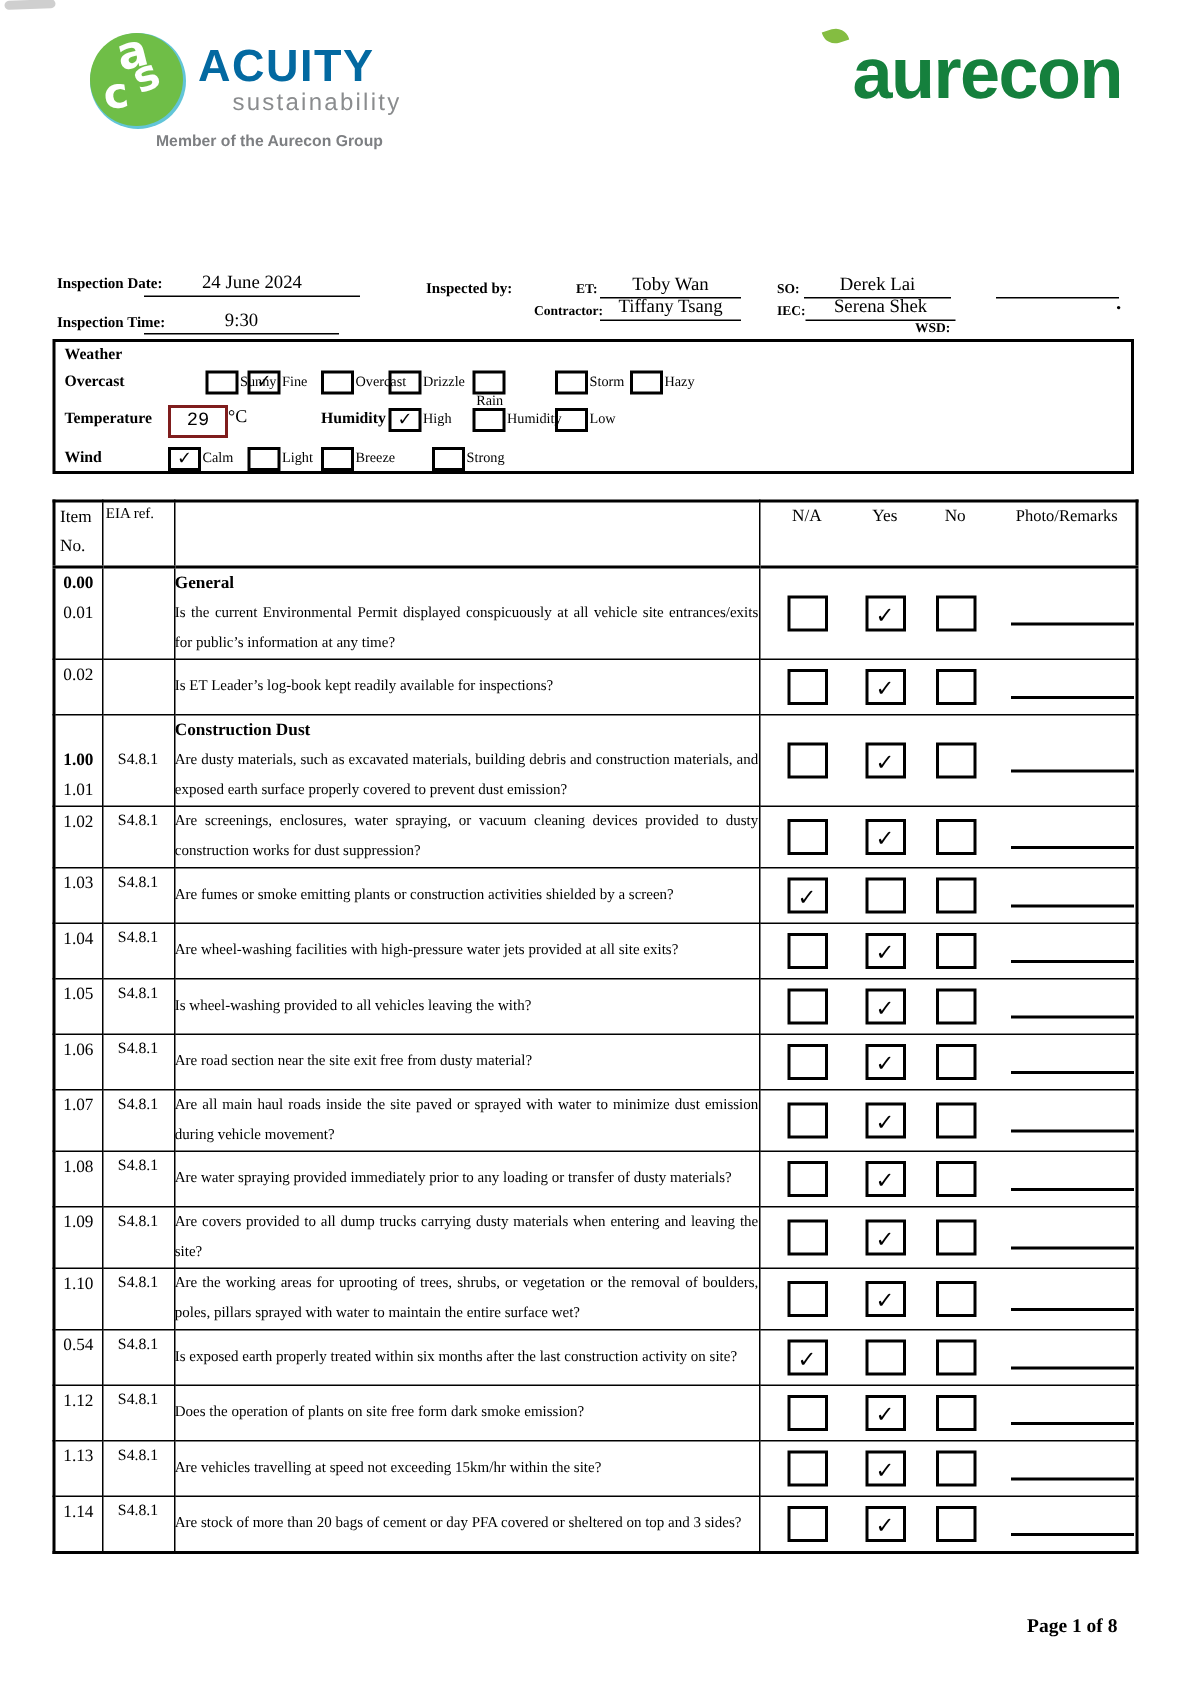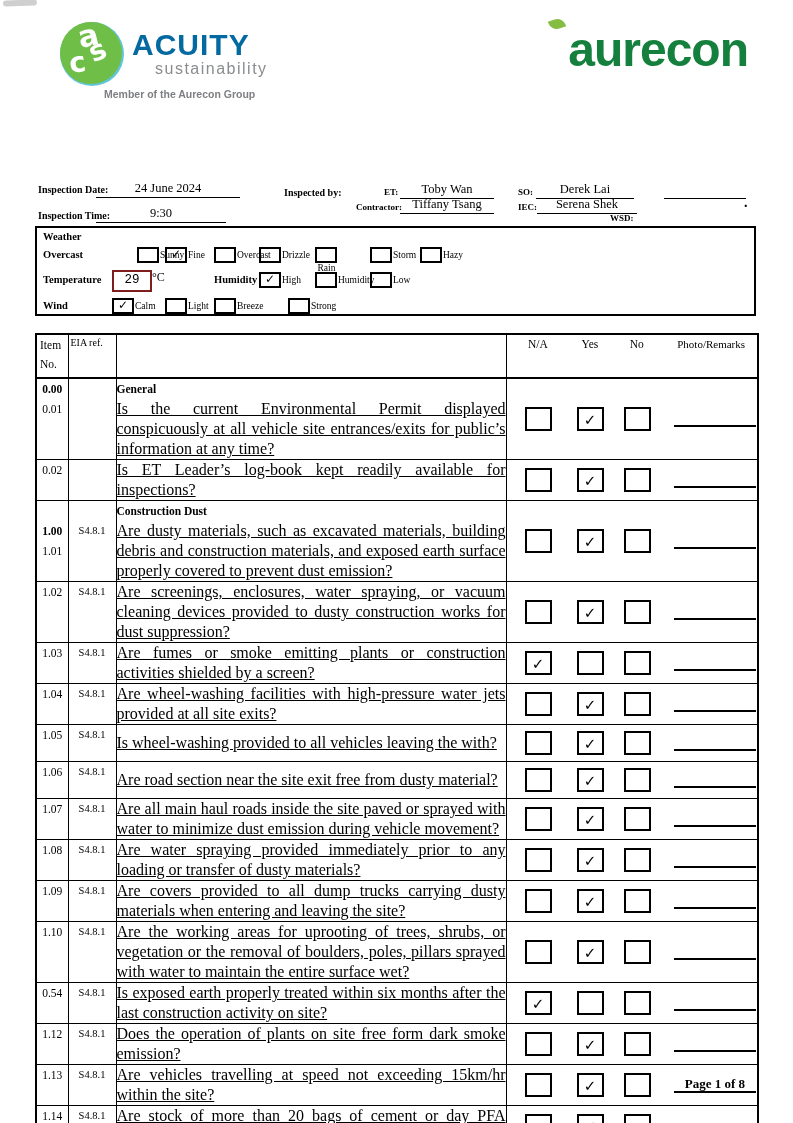--- a/index.html
+++ b/index.html
@@ -81,21 +81,21 @@
   .hs3{width:27px;margin-left:20px;text-align:center;}
   .hs4{width:92px;margin-left:15px;text-align:center;font-size:11px;white-space:nowrap;}
   .c-item{vertical-align:top;text-align:center;font-size:11.5px;padding-top:2px;}
   .il{line-height:20px;}
   .il.b{font-weight:bold;}
   .c-eia{vertical-align:top;text-align:center;font-size:10.5px;padding-top:2px;}
   .c-eia div{line-height:20px;}
   .c-q{vertical-align:middle;padding:2px 8px;}
   tr.sec .c-q{vertical-align:top;}
   .q-section{font-weight:bold;font-size:11.5px;line-height:20px;}
-  .q-text{font-size:16px;line-height:20px;text-align:justify;text-decoration:underline;}
+  .q-text{font-size:10px;line-height:20px;text-align:justify;}
   .c-ans{vertical-align:middle;}
   .cbx{box-sizing:border-box;width:27px;height:24px;border:2.5px solid #000;flex:none;
        display:flex;align-items:center;justify-content:center;}
   .cb-na{margin-left:18px;}
   .cb-yes{margin-left:25px;}
   .cb-no{margin-left:20px;}
   .tick{font-family:"DejaVu Sans",sans-serif;font-weight:bold;font-size:15px;
         position:relative;top:1px;}
   .remark-line{width:82px;border-bottom:2px solid #000;margin-left:23px;
                align-self:flex-end;margin-bottom:4px;height:0;}

